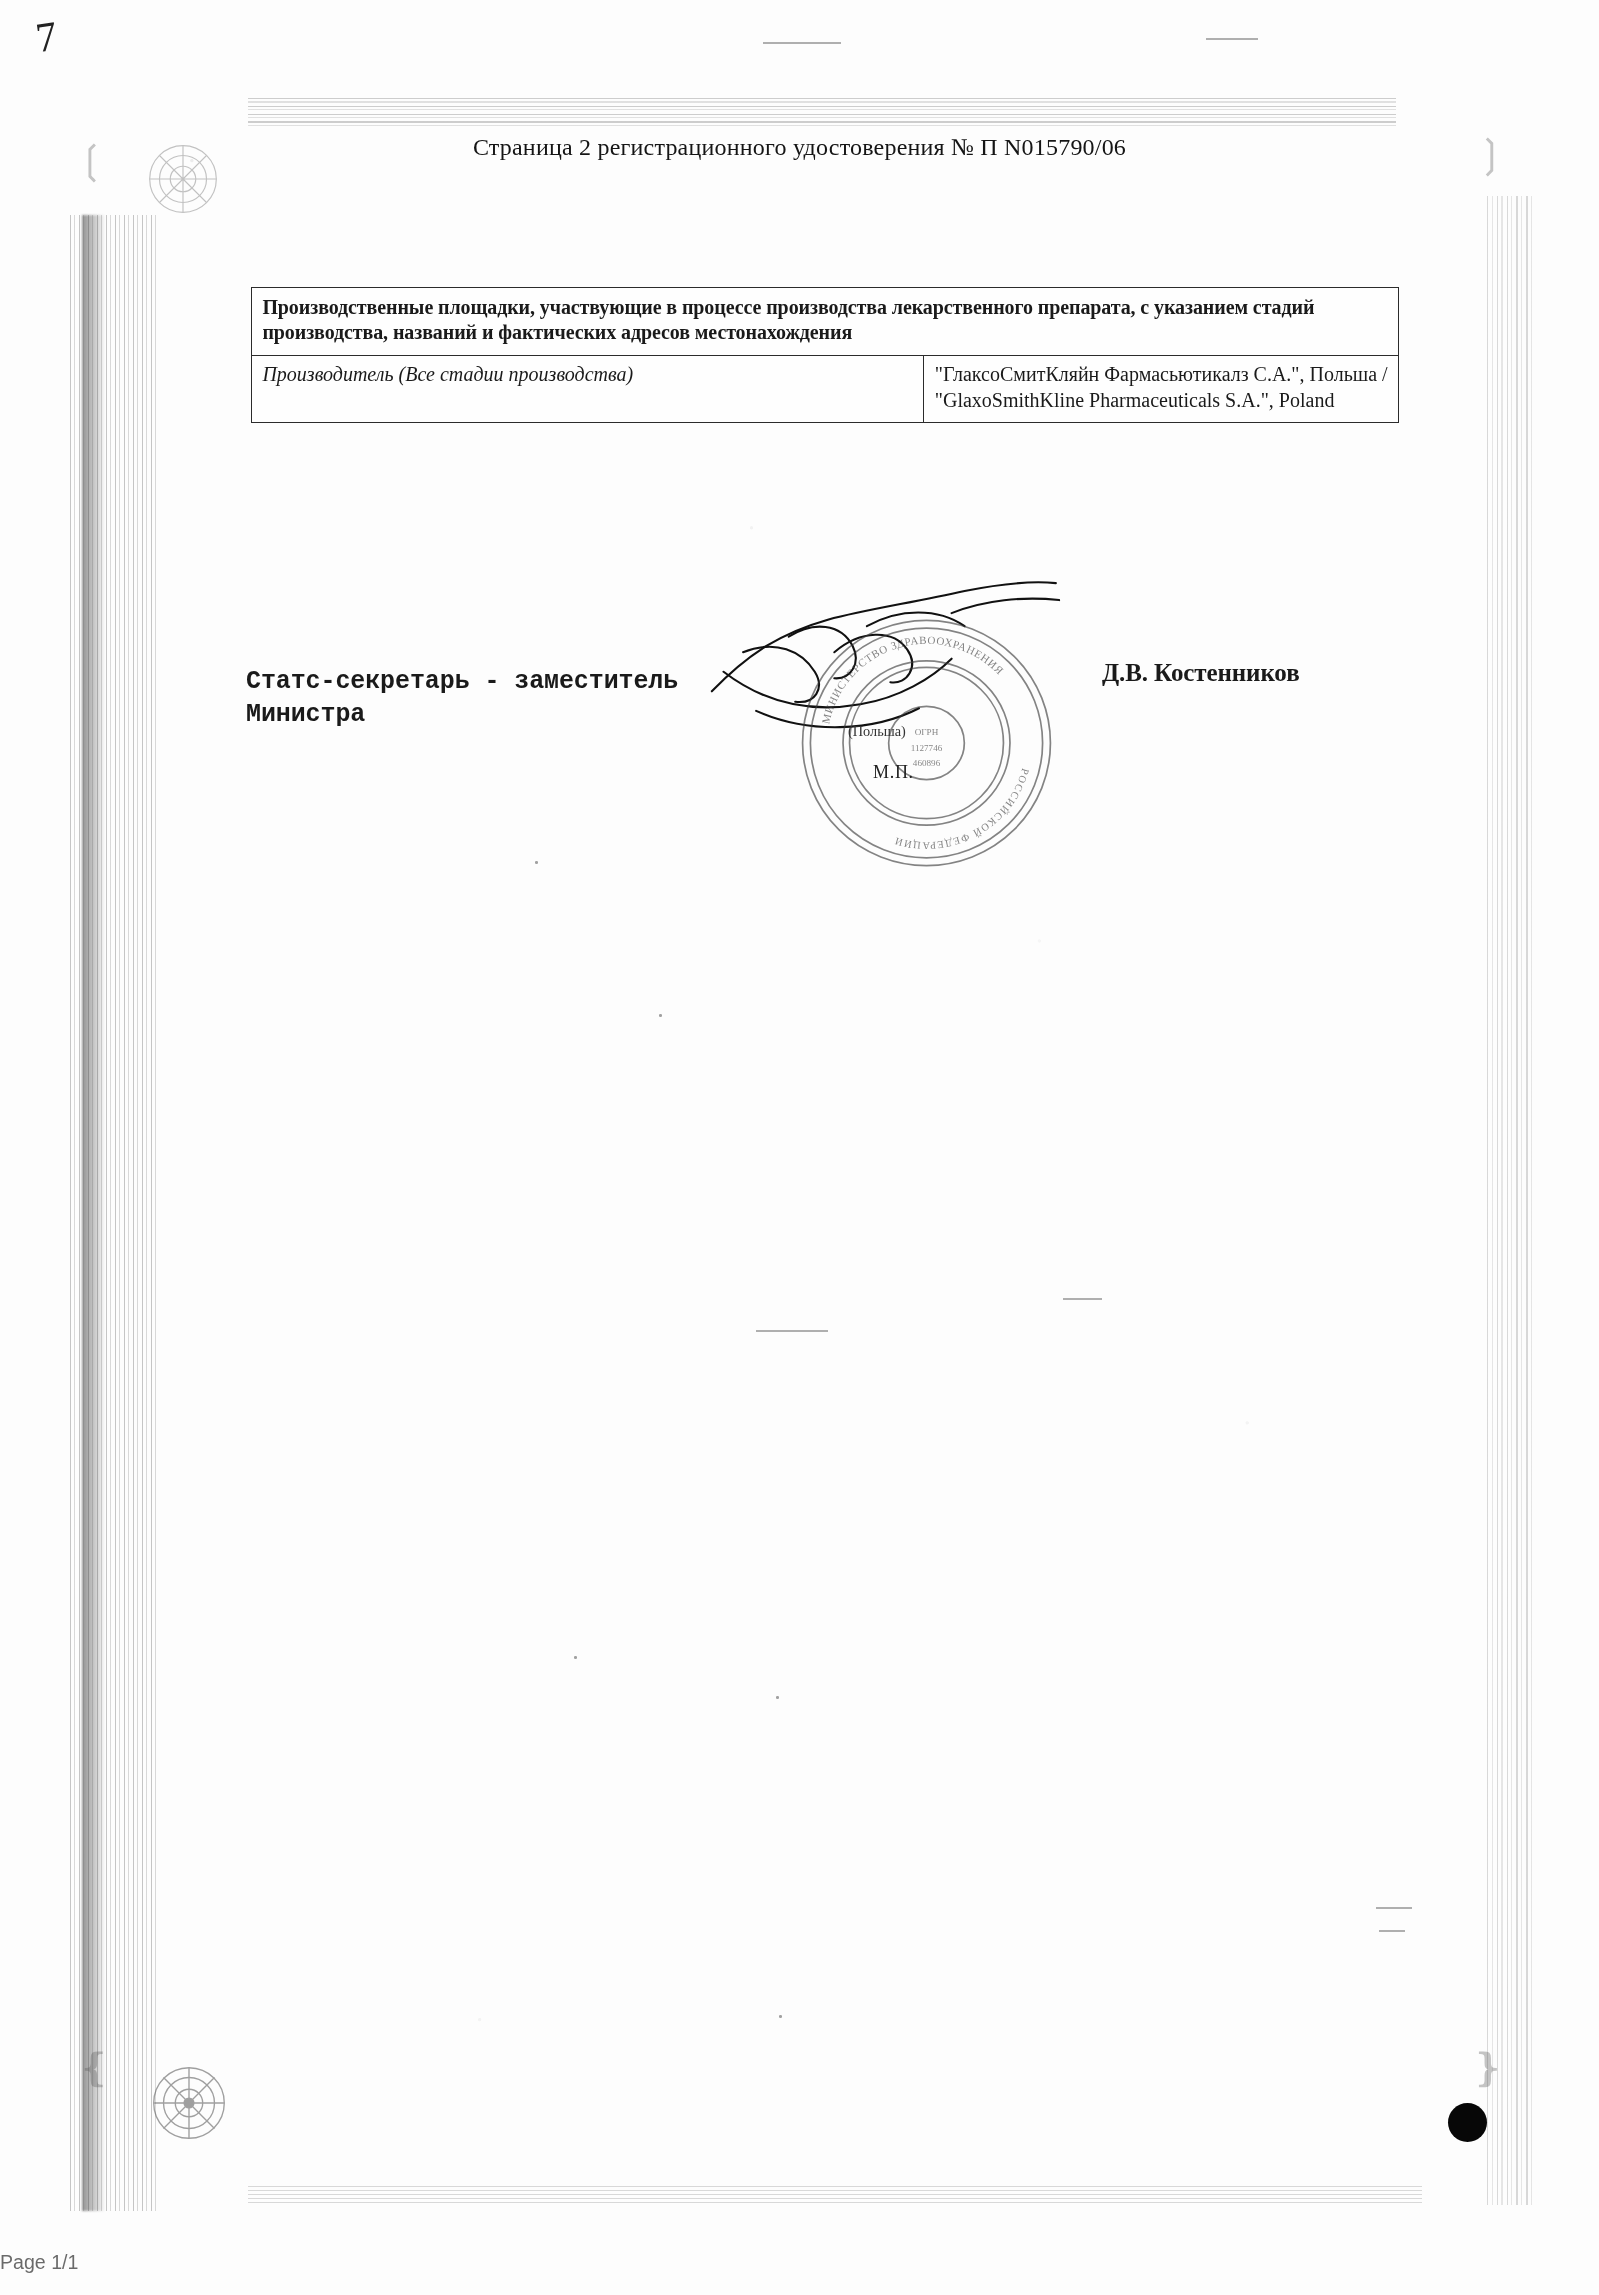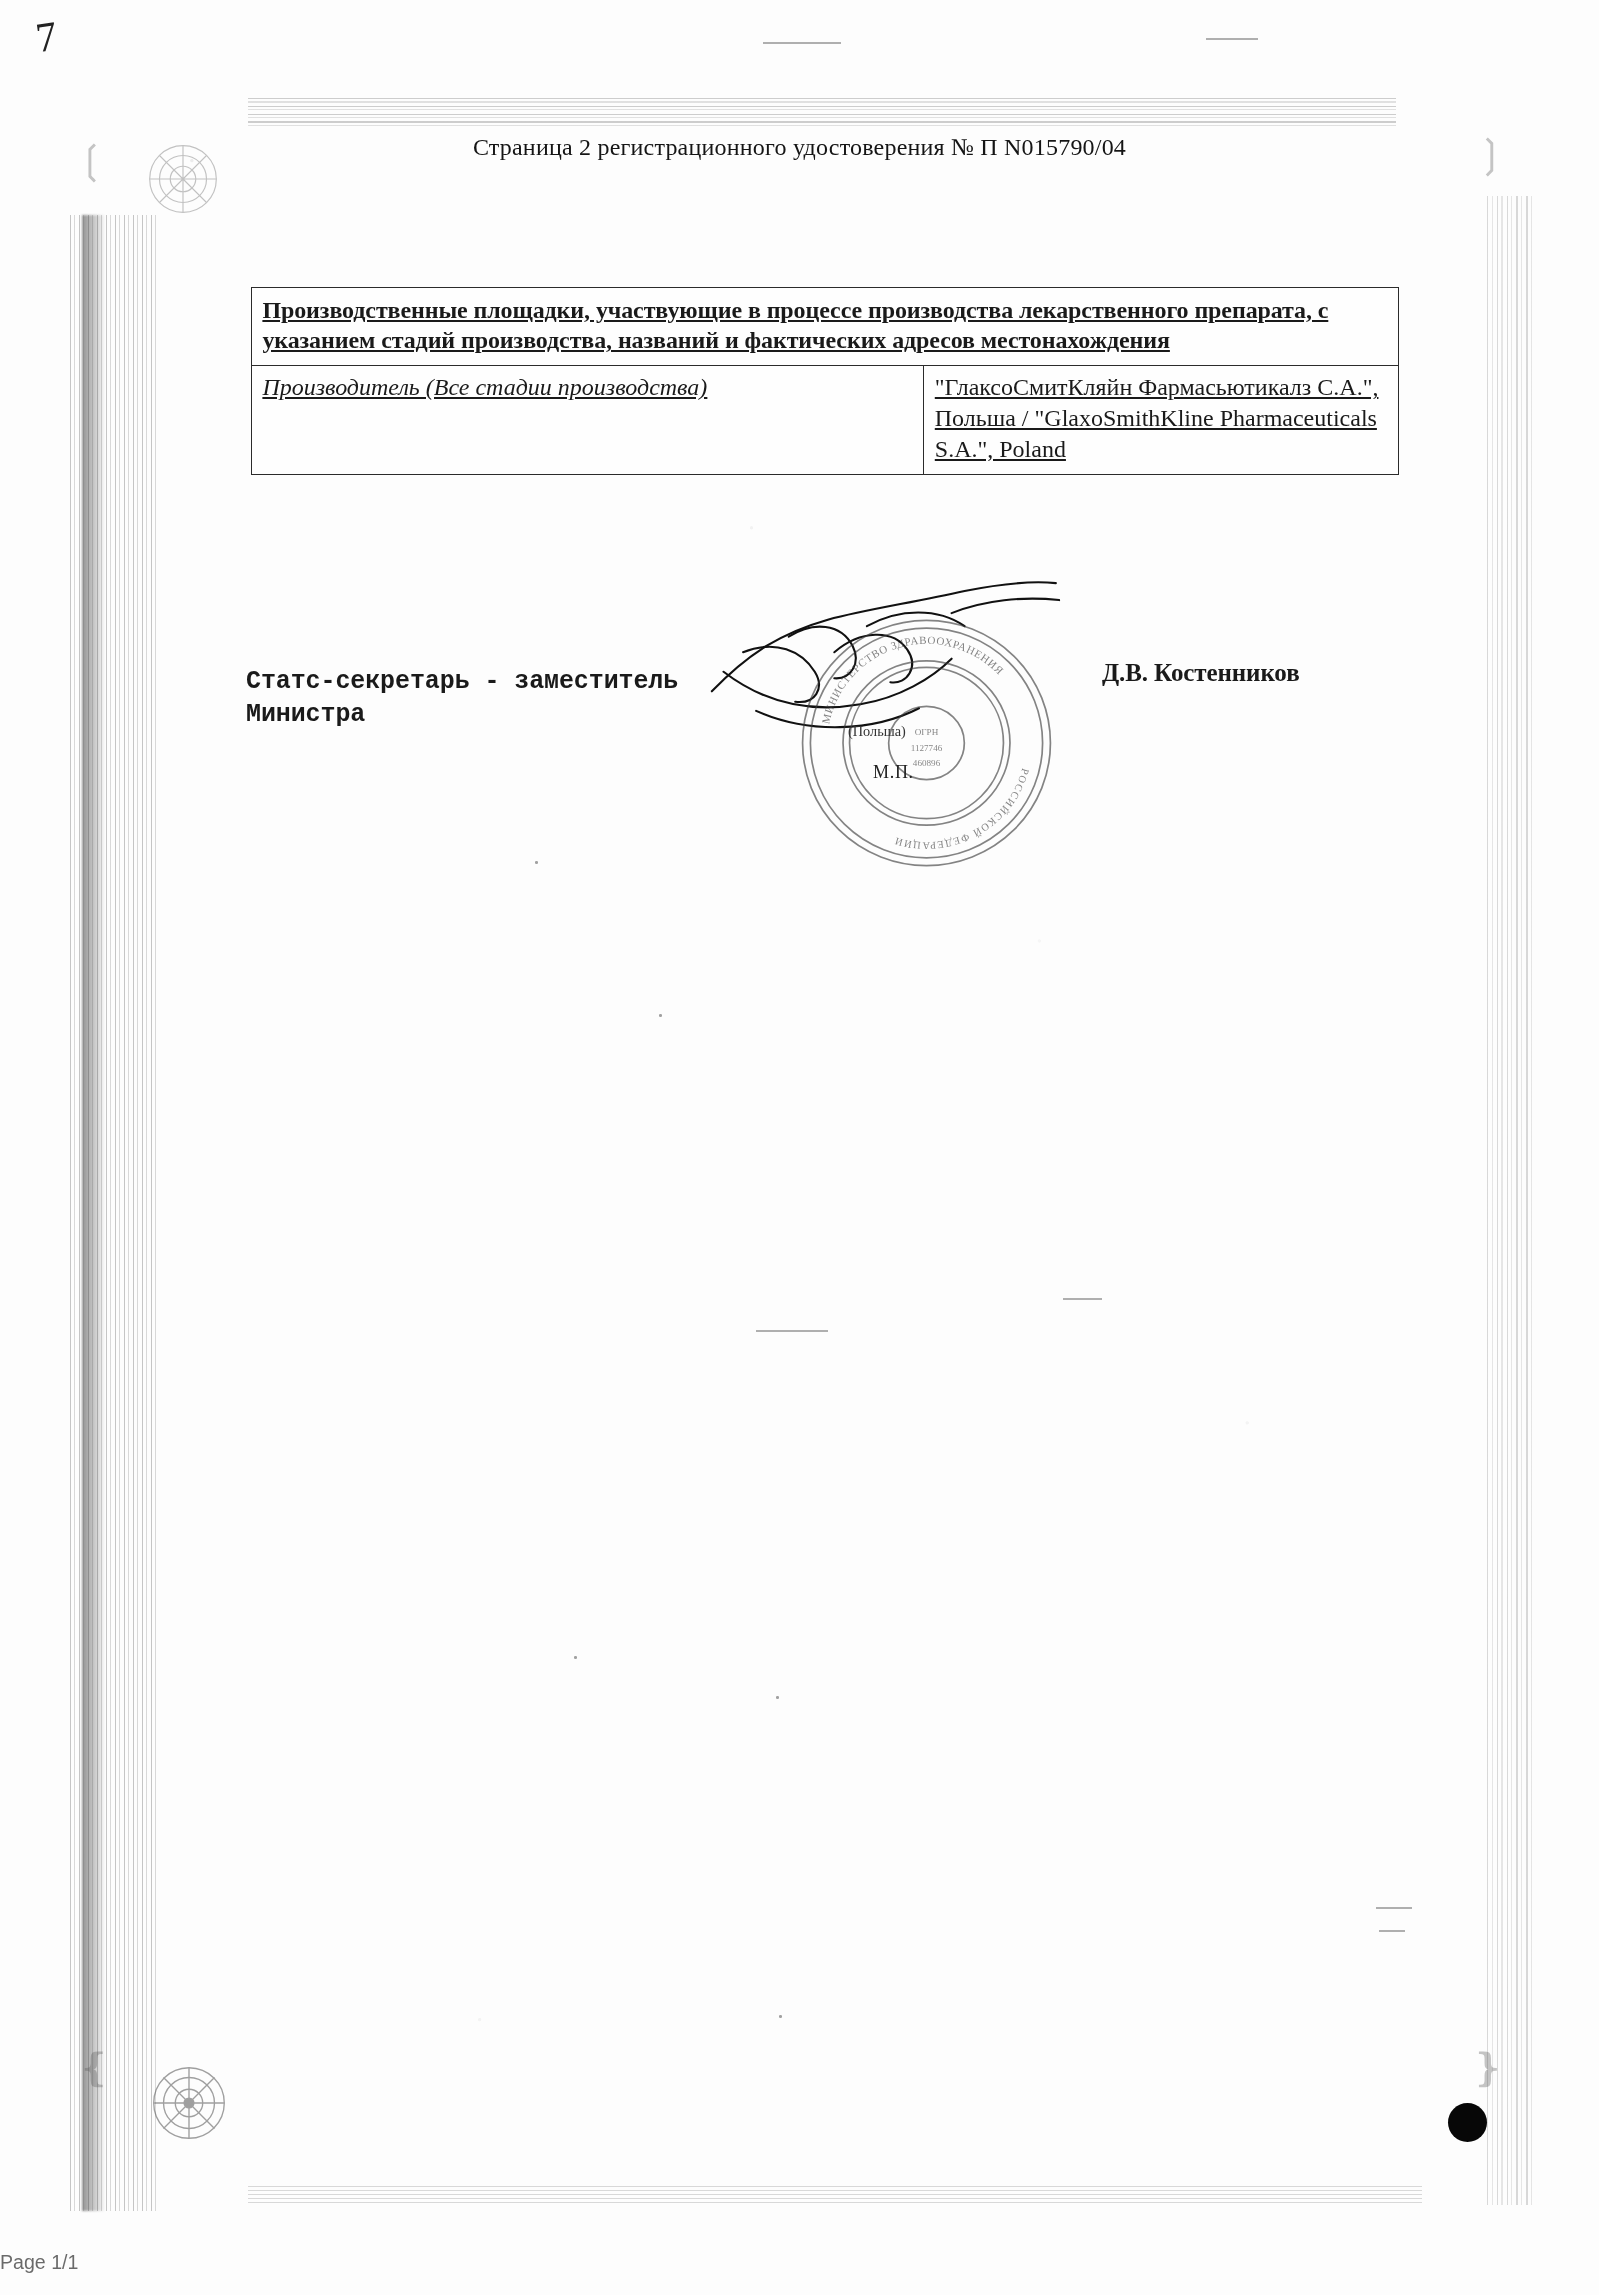--- a/index.html
+++ b/index.html
@@ -137,23 +137,22 @@
     left: 251px;
     width: 1148px;
     border: 1.3px solid #2b2b2b;
     border-collapse: collapse;
     background: rgba(255,255,255,.55);
   }
   #manufacture-table td {
     border: 1.3px solid #2b2b2b;
     padding: 6.5px 9px 9px 10.4px;
     vertical-align: top;
-    font-size: 24px;
+    font-size: 20px;
     line-height: 1.28;
-    text-decoration: underline;
   }
   .cell-title {
     font-weight: bold;
     font-size: 20px;
     letter-spacing: -0.1px;
   }
   .cell-italic {
     font-style: italic;
     font-size: 20px;
   }
@@ -324,21 +323,21 @@
   <svg id="corner-floral" viewBox="0 0 100 100">
     <g stroke="#444" fill="none" stroke-width="1.4">
       <circle cx="50" cy="50" r="36"></circle>
       <circle cx="50" cy="50" r="26"></circle>
       <circle cx="50" cy="50" r="14"></circle>
       <circle cx="50" cy="50" r="5" fill="#444"></circle>
       <path d="M50 14 L50 86 M14 50 L86 50 M24 24 L76 76 M76 24 L24 76"></path>
     </g>
   </svg>
 
-  <div id="doc-header">Страница 2 регистрационного удостоверения № П N015790/04</div>
+  <div id="doc-header">Страница 2 регистрационного удостоверения № П N015790/06</div>
 
   <table id="manufacture-table">
     <tbody>
         <tr>
       <td colspan="2" class="cell-title">Производственные площадки, участвующие в процессе производства лекарственного препарата, с указанием стадий производства, названий и фактических адресов местонахождения</td>
     </tr>
     <tr>
       <td class="cell-italic" style="width:652px;">Производитель (Все стадии производства)</td>
       <td class="cell-plain">"ГлаксоСмитКляйн Фармасьютикалз С.А.", Польша / "GlaxoSmithKline Pharmaceuticals S.A.", Poland</td>
     </tr>

